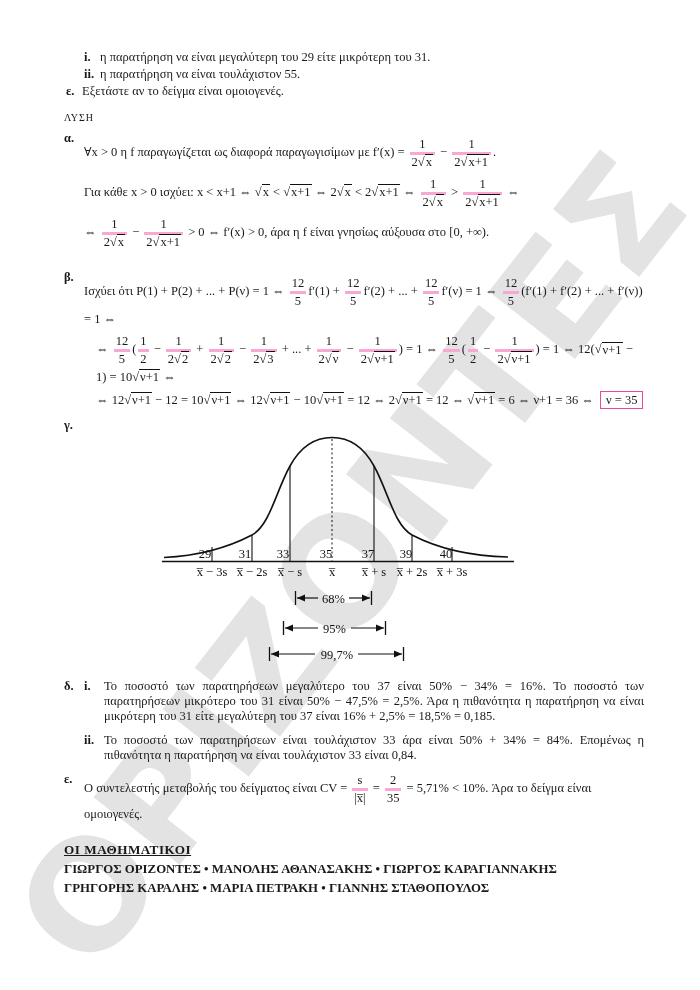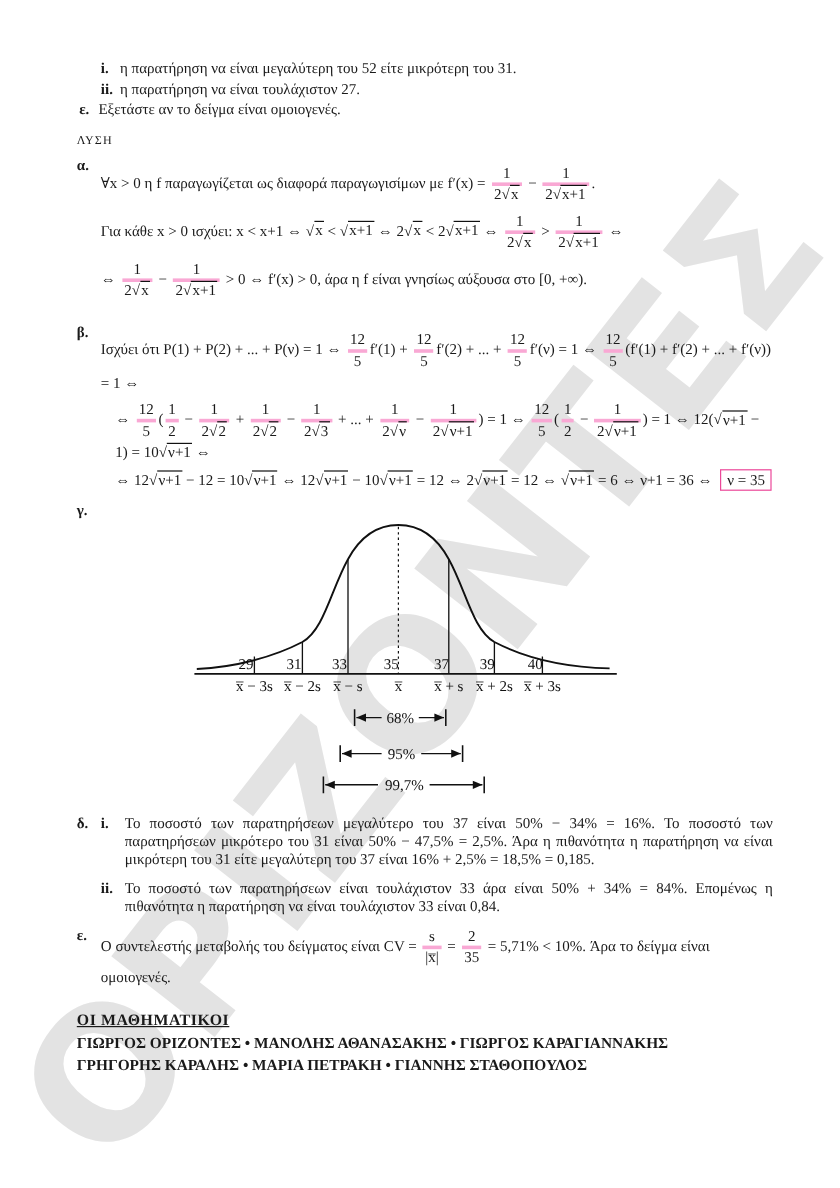--- a/index.html
+++ b/index.html
@@ -54,25 +54,25 @@
 </style>
 </head>
 <body>
 
 <div class="watermark">ΟΡΙΖΟΝΤΕΣ</div>
 
 <div class="content">
 
   <div class="row indent-i">
     <span class="lbl w16">i.</span>
-    <div class="txt">η παρατήρηση να είναι μεγαλύτερη του 52 είτε μικρότερη του 31.</div>
+    <div class="txt">η παρατήρηση να είναι μεγαλύτερη του 29 είτε μικρότερη του 31.</div>
   </div>
   <div class="row indent-i">
     <span class="lbl w16">ii.</span>
-    <div class="txt">η παρατήρηση να είναι τουλάχιστον 27.</div>
+    <div class="txt">η παρατήρηση να είναι τουλάχιστον 55.</div>
   </div>
   <div class="row indent-e">
     <span class="lbl w16">ε.</span>
     <div class="txt">Εξετάστε αν το δείγμα είναι ομοιογενές.</div>
   </div>
 
   <div class="heading">ΛΥΣΗ</div>
 
   <div class="row sec">
     <span class="lbl w20">α.</span>

